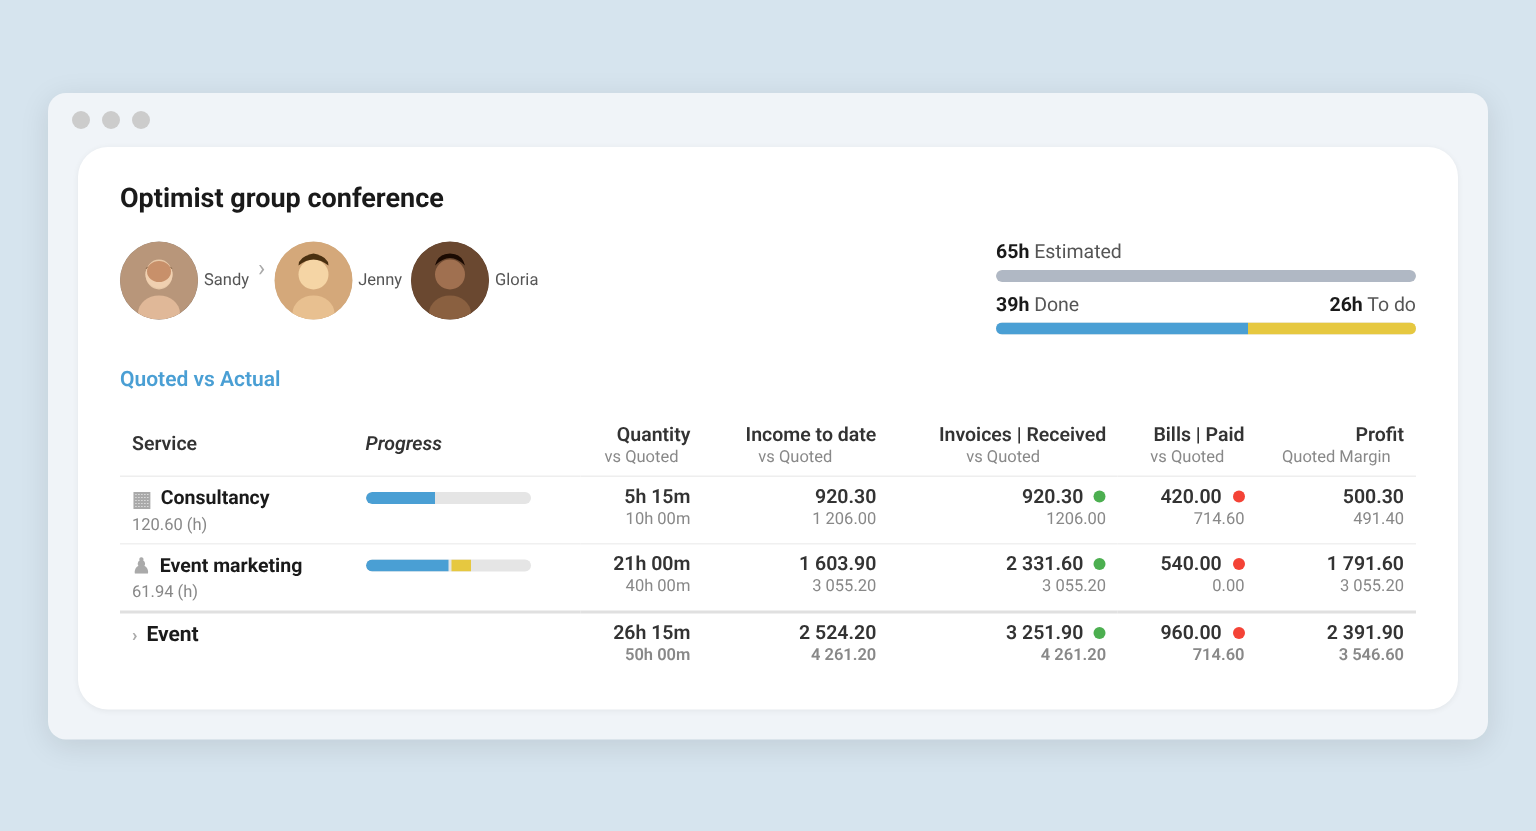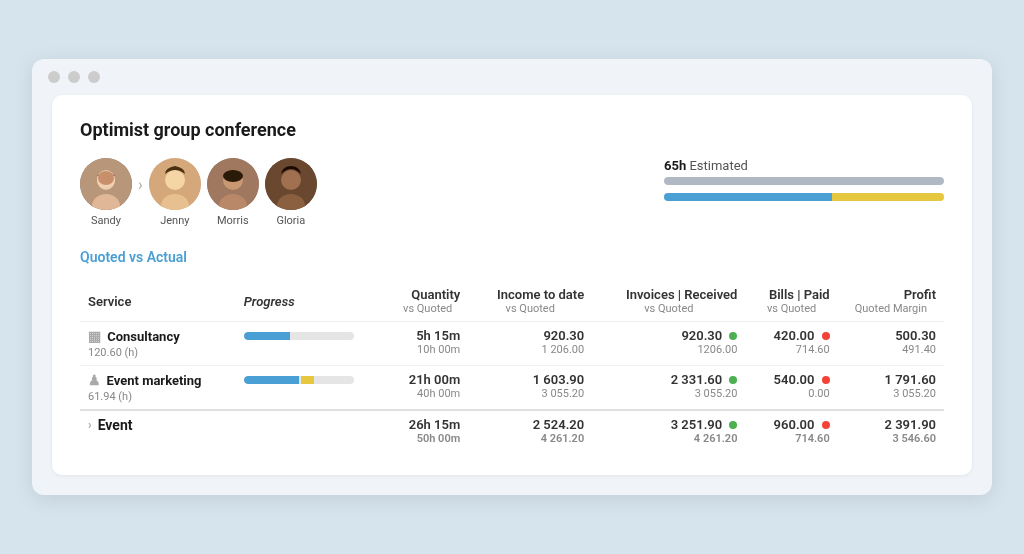--- a/index.html
+++ b/index.html
@@ -31,21 +31,21 @@
 
     .dot {
       width: 12px;
       height: 12px;
       border-radius: 50%;
       background: #ccc;
     }
 
     .card {
       background: #fff;
-      border-radius: 10px;
+      border-radius: 20px;
       margin: 0 20px;
       padding: 24px 28px;
       box-shadow: 0 1px 4px rgba(0,0,0,0.06);
     }
 
     .card-title {
       font-size: 18px;
       font-weight: 700;
       color: #1a1a1a;
       margin-bottom: 18px;
@@ -65,21 +65,21 @@
     }
 
     .avatar-group {
       display: flex;
       align-items: center;
       gap: 6px;
     }
 
     .avatar-item {
       display: flex;
-      flex-direction: column;
+      flex-direction: row;
       align-items: center;
       gap: 4px;
     }
 
     .avatar {
       width: 52px;
       height: 52px;
       border-radius: 50%;
       overflow: hidden;
       background: #ddd;
@@ -368,32 +368,20 @@
               <svg viewBox="0 0 52 52" xmlns="http://www.w3.org/2000/svg">
                 <circle cx="26" cy="26" r="26" fill="#d4a87a"></circle>
                 <circle cx="26" cy="22" r="10" fill="#f5d5a5"></circle>
                 <ellipse cx="26" cy="48" rx="14" ry="12" fill="#e8c090"></ellipse>
                 <path d="M16 16 Q26 8 36 16 Q36 10 26 8 Q16 10 16 16Z" fill="#4a3010"></path>
               </svg>
             </div>
             <span class="avatar-name">Jenny</span>
           </div>
 
-          <div class="avatar-item">
-            <div class="avatar" style="background: #9a8070;">
-              <svg viewBox="0 0 52 52" xmlns="http://www.w3.org/2000/svg">
-                <circle cx="26" cy="26" r="26" fill="#a07860"></circle>
-                <circle cx="26" cy="22" r="10" fill="#c89870"></circle>
-                <ellipse cx="26" cy="48" rx="14" ry="12" fill="#b88868"></ellipse>
-                <path d="M16 18 Q26 12 36 18 Q34 14 26 12 Q18 14 16 18Z" fill="#2a1a08"></path>
-                <ellipse cx="26" cy="18" rx="10" ry="6" fill="#2a1a08"></ellipse>
-              </svg>
-            </div>
-            <span class="avatar-name">Morris</span>
-          </div>
 
           <div class="avatar-item">
             <div class="avatar" style="background: #6a5040;">
               <svg viewBox="0 0 52 52" xmlns="http://www.w3.org/2000/svg">
                 <circle cx="26" cy="26" r="26" fill="#6a4830"></circle>
                 <circle cx="26" cy="22" r="10" fill="#a07050"></circle>
                 <ellipse cx="26" cy="48" rx="14" ry="12" fill="#8a6040"></ellipse>
                 <path d="M16 16 Q26 6 36 16 Q34 8 26 8 Q18 8 16 16Z" fill="#1a0a02"></path>
               </svg>
             </div>
@@ -407,20 +395,30 @@
         <div class="progress-row">
           <div class="progress-label">
             <strong>65h</strong>
             <span>Estimated</span>
           </div>
           <div class="progress-bar-bg">
             <div class="progress-bar-fill" style="background:#b0b8c4; width:100%;"></div>
           </div>
         </div>
 
+        <div class="progress-done-row">
+          <div class="progress-done-label">
+            <strong>39h</strong>
+            <span> </span><span>Done</span>
+          </div>
+          <div class="progress-todo-label">
+            <strong>26h</strong>
+            <span> </span><span>To do</span>
+          </div>
+        </div>
         <div class="progress-bar-split">
           <div class="fill-blue" style="width:60%;"></div>
           <div class="fill-yellow" style="width:40%;"></div>
         </div>
       </div>
     </div>
 
     <div class="section-title">Quoted vs Actual</div>
 
     <table class="table">

